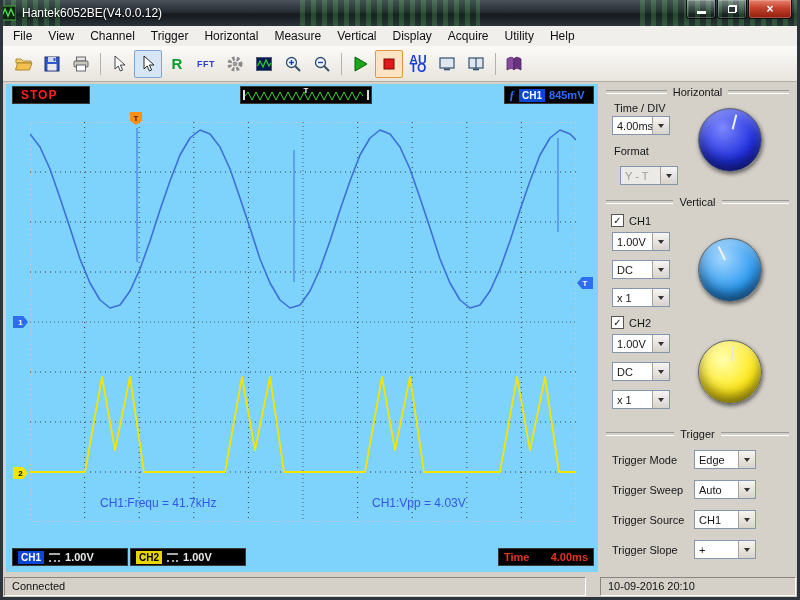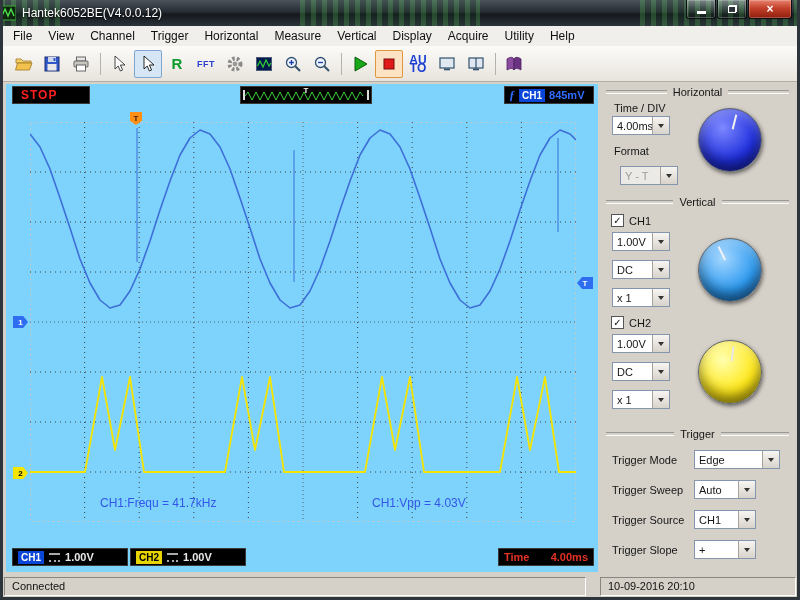--- a/index.html
+++ b/index.html
@@ -393,21 +393,21 @@
     <div class="knob knob-ch2" style="left:100px;top:258px;">
         <i style="transform:rotate(8deg);background:#e6e6e6;"></i>
       </div>
 
     <div class="section-hd" style="top:346px;">
       <span class="ln"></span>
         <span>Trigger</span>
         <span class="ln"></span>
     </div>
     <span class="lbl" style="left:14px;top:372px;">Trigger Mode</span>
-    <div class="combo" style="left:96px;top:368px;width:86px;">
+    <div class="combo" style="left:96px;top:368px;width:62px;">
       <span class="val">Edge</span>
       <span class="drop">
           <span class="arr"></span>
         </span>
     </div>
     <span class="lbl" style="left:14px;top:402px;">Trigger Sweep</span>
     <div class="combo" style="left:96px;top:398px;width:62px;">
       <span class="val">Auto</span>
       <span class="drop">
           <span class="arr"></span>

